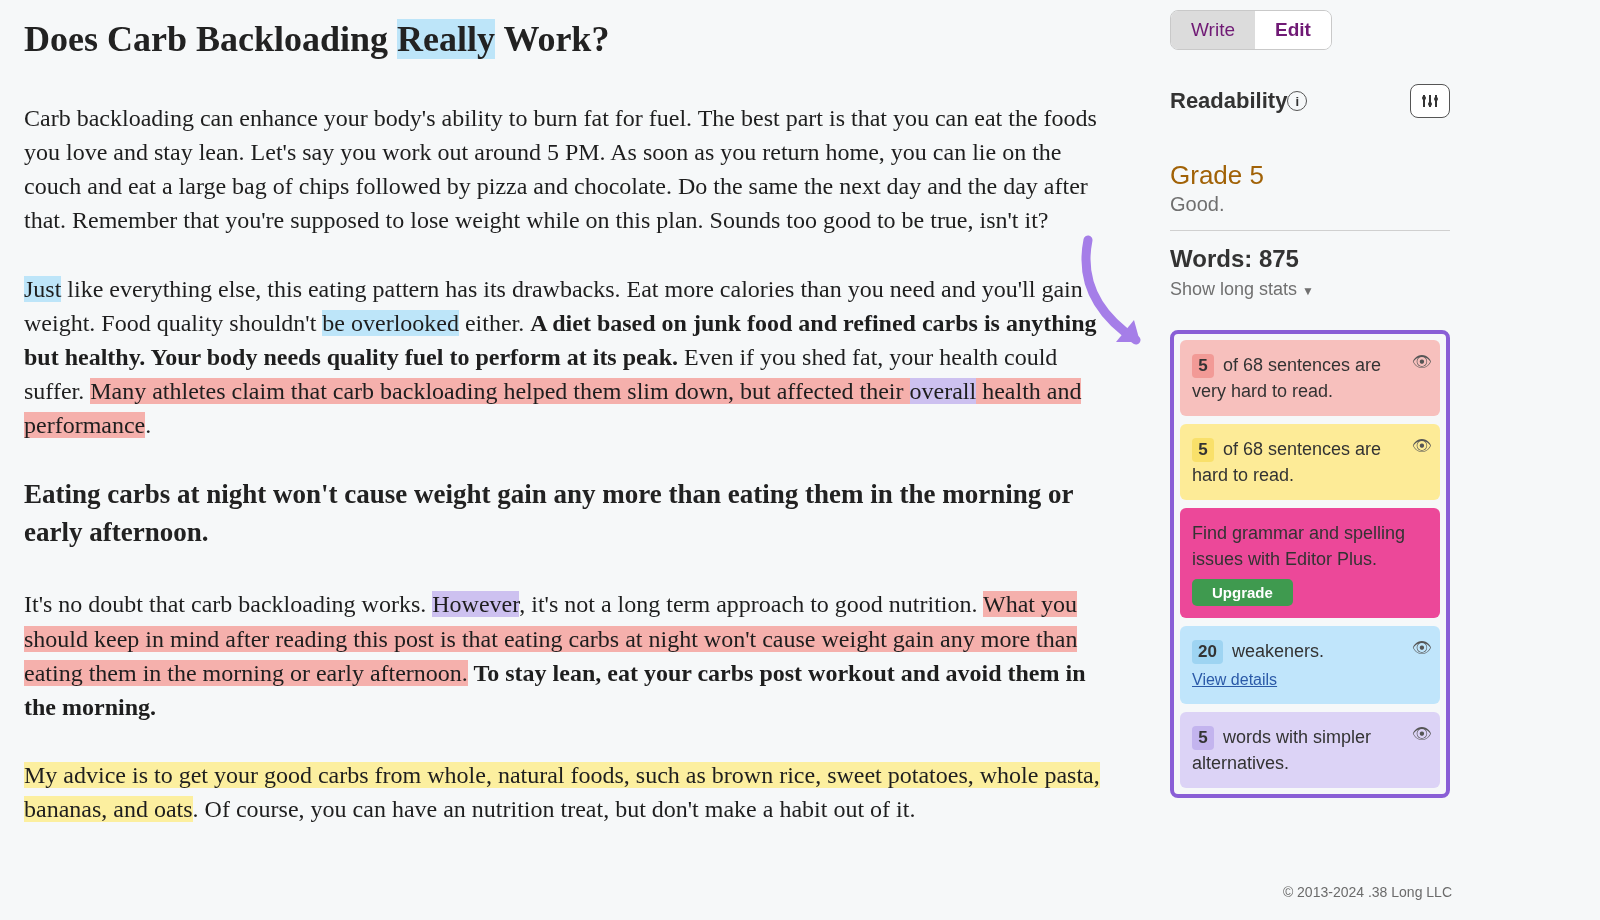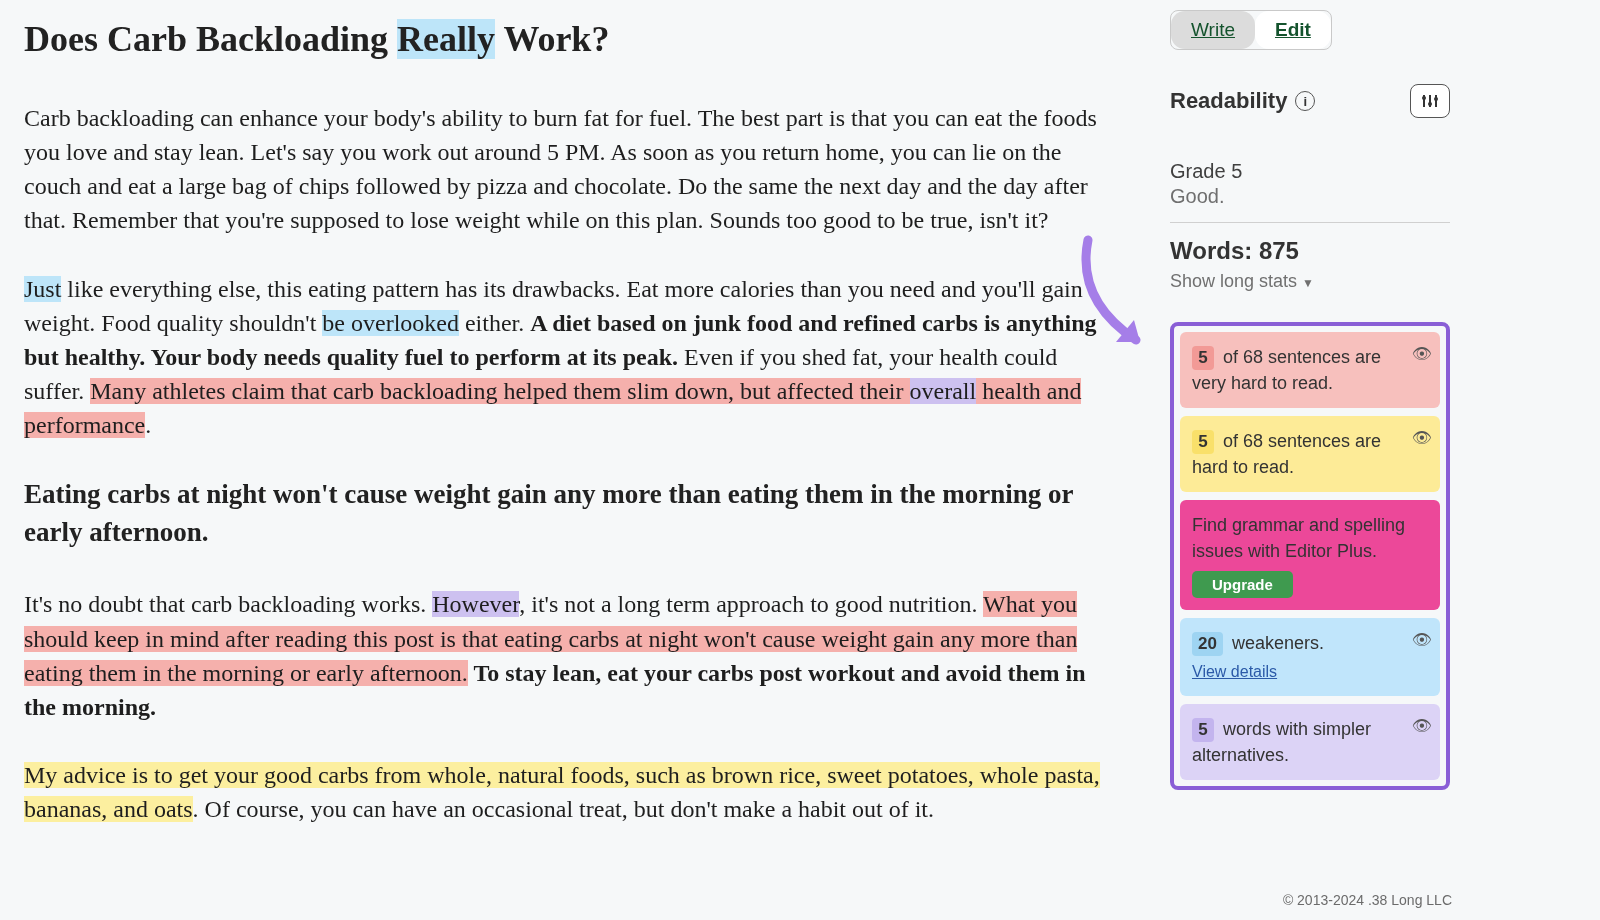--- a/index.html
+++ b/index.html
@@ -49,40 +49,38 @@
   .tabs {
     display: inline-flex;
     border: 1px solid #c9c9c9;
     border-radius: 8px;
     overflow: hidden;
     margin-bottom: 34px;
   }
   .tab {
     padding: 8px 20px;
     font-size: 19px;
-    text-decoration: underline;
-    color: #14532d;
+    color: #701a75;
     cursor: pointer;
-    border-radius: 14px;
   }
   .tab.active { background: #dcdcdc; }
   .tab.inactive { background: #fff; font-weight: 700; }
 
   .read-header { display: flex; align-items: center; gap: 10px; justify-content: space-between; margin-bottom: 6px; }
-  .read-title { font-size: 22px; font-weight: 700; display: flex; align-items: center; gap: 8px; }
+  .read-title { font-size: 22px; font-weight: 700; display: flex; align-items: center; gap: 0; }
   .info-icon {
     display: inline-flex; align-items: center; justify-content: center;
     width: 20px; height: 20px; border: 1.5px solid #555; border-radius: 50%;
     font-size: 13px; font-family: Arial;
   }
   .settings-btn {
     width: 40px; height: 34px; border: 1px solid #555; border-radius: 8px;
     display: flex; align-items: center; justify-content: center; background: #fff; cursor: pointer;
   }
-  .grade { font-size: 20px; color: #404040; font-weight: 500; margin-bottom: 2px; margin-top: 42px; }
+  .grade { font-size: 26px; color: #a16207; font-weight: 500; margin-bottom: 2px; margin-top: 42px; }
   .good  { font-size: 20px; color: #6f6f6f; margin-bottom: 14px; }
   hr.sep { border: none; border-top: 1px solid #d0d0d0; margin: 0 0 14px 0; }
   .words { font-size: 24px; font-weight: 600; margin-bottom: 6px; }
   .show-more { font-size: 18px; color: #707070; cursor: pointer; }
   .show-more .tri { font-size: 12px; }
 
   .issues-wrap {
     margin-top: 30px;
     border: 4px solid #8a5fd6;
     border-radius: 8px;
@@ -109,21 +107,21 @@
   .issue.green  { background: #ec4899; }
   .issue.blue   { background: #c0e5fb; } .issue.blue .count { background: #9ed4f2; }
   .issue.purple { background: #dcd3f6; } .issue.purple .count { background: #c3b4ee; }
   .upgrade-badge {
     display: inline-block; background: #3f9a4f; color: #fff; font-size: 15px;
     padding: 3px 20px; border-radius: 5px; margin-top: 6px; font-weight: 600;
   }
   .view-details { color: #2b5aa8; text-decoration: underline; font-size: 16px; display: block; margin-top: 4px; cursor: pointer; }
 
   .copyright {
-    position: absolute; bottom: 12px; right: 8px; font-size: 14px; color: #6b6b6b;
+    position: absolute; bottom: 20px; right: 8px; font-size: 14px; color: #6b6b6b;
   }
 
   
   .arrow {
     position: absolute;
     left: -102px;
     top: 230px;
     width: 110px;
     height: 130px;
     pointer-events: none;
@@ -143,21 +141,21 @@
     <span class="hl-blue">Just</span><span> like everything else, this eating pattern has its drawbacks. Eat more calories than you need and you'll gain weight. Food quality shouldn't </span><span class="hl-blue">be overlooked</span><span> either. </span><span class="bold">A diet based on junk food and refined carbs is anything but healthy. Your body needs quality fuel to perform at its peak.</span><span> Even if you shed fat, your health could suffer. </span><span class="hl-red"><span>Many athletes claim that carb backloading helped them slim down, but affected their </span><span class="hl-purple">overall</span><span> health and performance</span></span><span>.</span>
   </p>
 
   <h2 class="sub">Eating carbs at night won't cause weight gain any more than eating them in the morning or early afternoon.</h2>
 
   <p class="body">
     <span>It's no doubt that carb backloading works. </span><span class="hl-purple">However</span><span>, it's not a long term approach to good nutrition. </span><span class="hl-red">What you should keep in mind after reading this post is that eating carbs at night won't cause weight gain any more than eating them in the morning or early afternoon.</span><span class="bold"> To stay lean, eat your carbs post workout and avoid them in the morning.</span>
   </p>
 
   <p class="body last">
-    <span class="hl-yellow">My advice is to get your good carbs from whole, natural foods, such as brown rice, sweet potatoes, whole pasta, bananas, and oats</span><span>. Of course, you can have an occasional treat, but don't make a habit out of it.</span>
+    <span class="hl-yellow">My advice is to get your good carbs from whole, natural foods, such as brown rice, sweet potatoes, whole pasta, bananas, and oats</span><span>. Of course, you can have an nutrition treat, but don't make a habit out of it.</span>
   </p>
 </div>
 
 <div class="sidebar">
 
   <svg class="arrow" viewBox="0 0 110 130">
     <path d="M 30 10 Q 18 70 78 110" stroke="#a57ee8" stroke-width="9" fill="none" stroke-linecap="round"></path>
     <path d="M 82 112 L 58 112 L 76 90 Z" fill="#a57ee8"></path>
   </svg>
 

